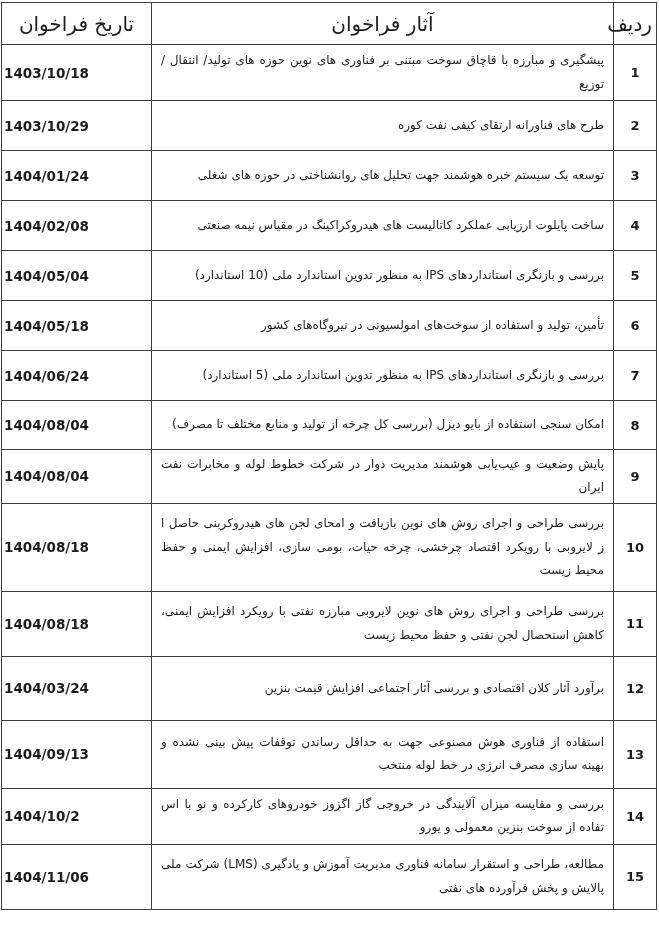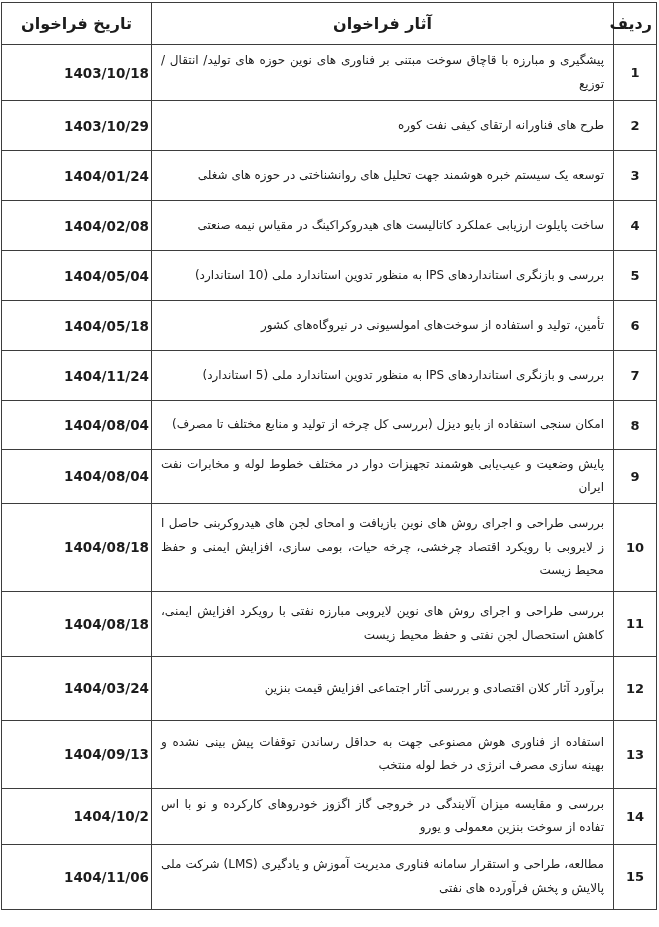--- a/index.html
+++ b/index.html
@@ -31,39 +31,39 @@
     vertical-align: middle;
     box-sizing: border-box;
     background: #ffffff;
   }
   col.c-num   { width: 43px;  }
   col.c-title { width: 462px; }
   col.c-date  { width: 150px; }
 
   thead tr { height: 42px; }
   thead th {
-    font-weight: bold;
-    font-size: 16px;
+    font-weight: normal;
+    font-size: 20px;
     text-align: center;
     padding: 2px 4px;
   }
   td.num {
     text-align: center;
     font-weight: bold;
     font-size: 13px;
     padding: 2px;
   }
   td.title {
     font-size: 12px;
     line-height: 1.95;
     text-align: justify;
     padding: 3px 9px;
   }
   td.date {
-    text-align: right;
+    text-align: left;
     font-weight: bold;
     font-size: 13.5px;
     direction: ltr;
     padding: 2px;
     letter-spacing: 0px;
   }
 </style>
 </head>
 <body>
 
@@ -108,30 +108,30 @@
           <td class="date">1404/05/04</td>
         </tr>
         <tr style="height: 50px;">
           <td class="num">6</td>
           <td class="title">تأمین، تولید و استفاده از سوخت‌های امولسیونی در نیروگاه‌های کشور</td>
           <td class="date">1404/05/18</td>
         </tr>
         <tr style="height: 50px;">
           <td class="num">7</td>
           <td class="title">بررسی و بازنگری استانداردهای IPS به منظور تدوین استاندارد ملی (5 استاندارد)</td>
-          <td class="date">1404/11/24</td>
+          <td class="date">1404/06/24</td>
         </tr>
         <tr style="height: 49px;">
           <td class="num">8</td>
           <td class="title">امکان سنجی استفاده از بایو دیزل (بررسی کل چرخه از تولید و منابع مختلف تا مصرف)</td>
           <td class="date">1404/08/04</td>
         </tr>
         <tr style="height: 50px;">
           <td class="num">9</td>
-          <td class="title">پایش وضعیت و عیب‌یابی هوشمند تجهیزات دوار در مختلف خطوط لوله و مخابرات نفت ایران</td>
+          <td class="title">پایش وضعیت و عیب‌یابی هوشمند مدیریت دوار در شرکت خطوط لوله و مخابرات نفت ایران</td>
           <td class="date">1404/08/04</td>
         </tr>
         <tr style="height: 88px;">
           <td class="num">10</td>
           <td class="title">بررسی طراحی و اجرای روش های نوین بازیافت و امحای لجن های هیدروکربنی حاصل ا ز لایروبی با رویکرد اقتصاد چرخشی، چرخه حیات، بومی سازی، افزایش ایمنی و حفظ محیط زیست</td>
           <td class="date">1404/08/18</td>
         </tr>
         <tr style="height: 65px;">
           <td class="num">11</td>
           <td class="title">بررسی طراحی و اجرای روش های نوین لایروبی مبارزه نفتی با رویکرد افزایش ایمنی، کاهش استحصال لجن نفتی و حفظ محیط زیست</td>

